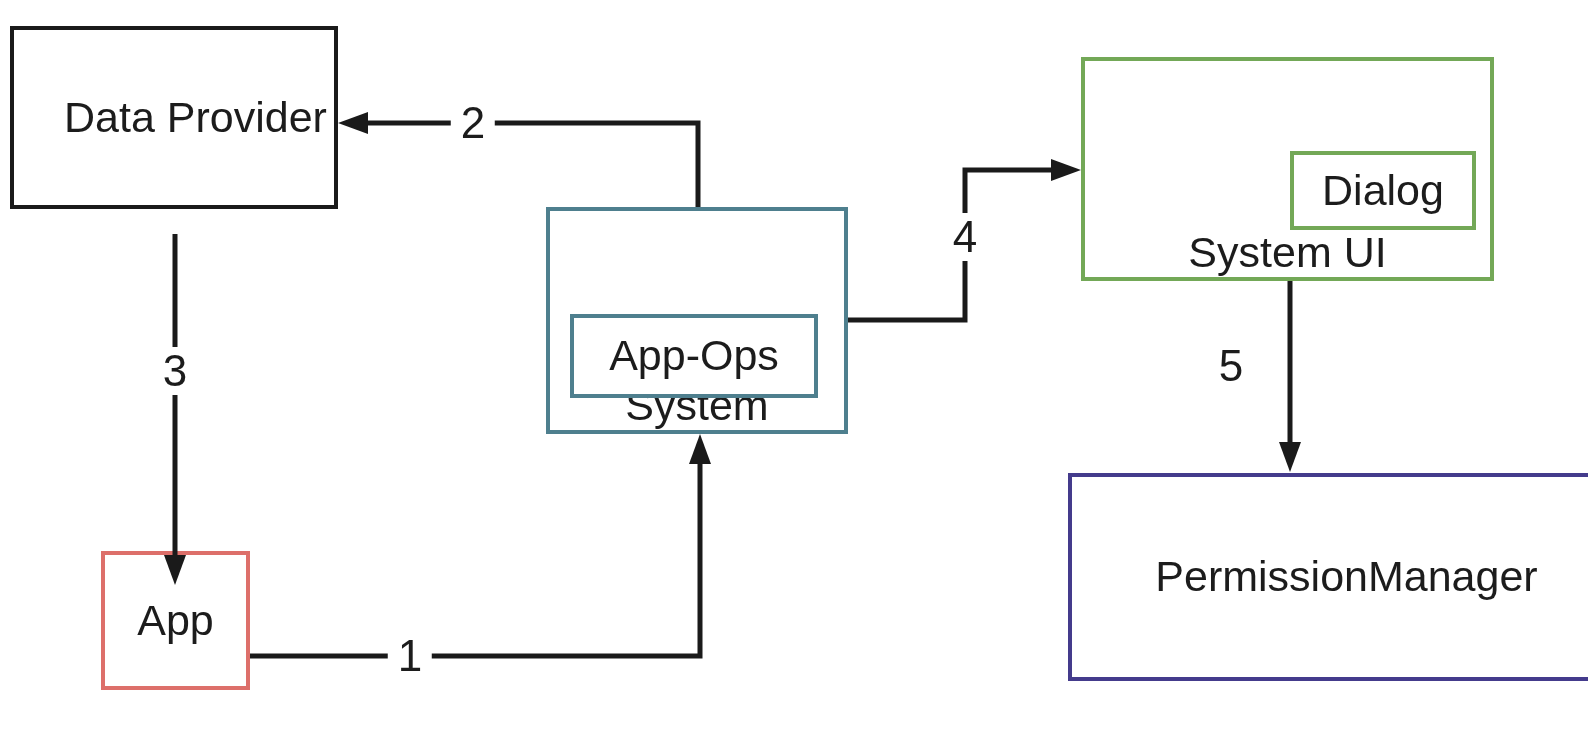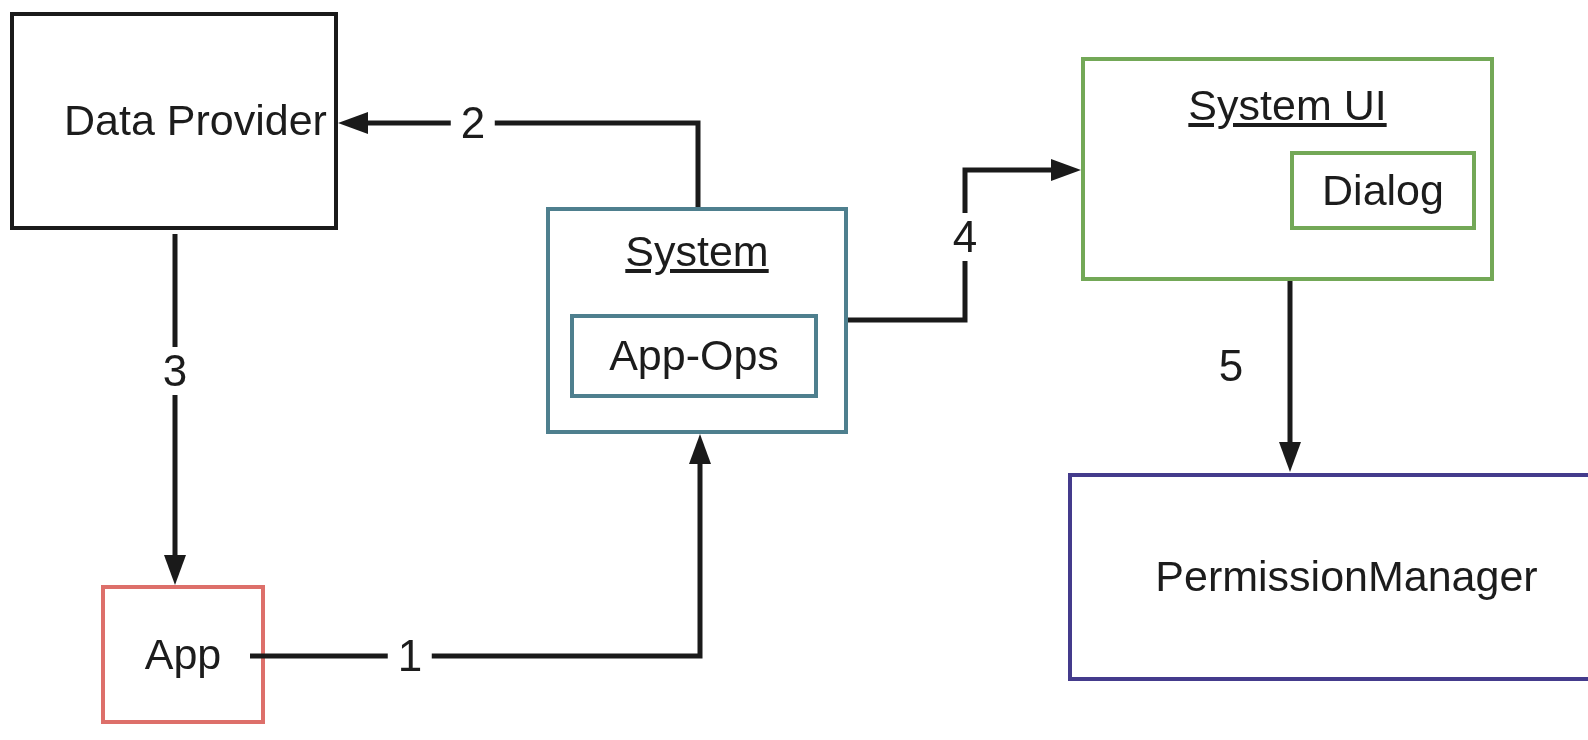--- a/index.html
+++ b/index.html
@@ -22,30 +22,29 @@
     background: #fff;
     border: 4px solid #000;
     display: flex;
     align-items: center;
     justify-content: center;
     font-size: 43px;
     line-height: 1.15;
     white-space: nowrap;
   }
   .node--toplabel {
-    align-items: flex-start;
-    text-decoration: underline;
+    align-items: flex-end;
   }
   
-  #node-data-provider   { left: 10px;   top: 12px;  width: 328px; height: 218px; border-color: var(--black); padding-left: 43px; }
+  #node-data-provider   { left: 10px;   top: 26px;  width: 328px; height: 183px; border-color: var(--black); padding-left: 43px; }
   #node-system          { left: 546px;  top: 207px; width: 302px; height: 227px; border-color: var(--teal); padding-top: 16px; }
   #node-app-ops         { left: 570px;  top: 314px; width: 248px; height: 84px;  border-color: var(--teal); }
   #node-system-ui       { left: 1081px; top: 57px;  width: 413px; height: 224px; border-color: var(--green); padding-top: 20px; }
   #node-dialog          { left: 1290px; top: 151px; width: 186px; height: 79px; border-color: var(--green); }
-  #node-app             { left: 101px;  top: 585px; width: 164px; height: 139px; border-color: var(--red); }
+  #node-app             { left: 101px;  top: 551px; width: 149px; height: 139px; border-color: var(--red); }
   #node-permission-mgr  { left: 1068px; top: 473px; width: 557px; height: 208px; border-color: var(--purple); }
 
   
   #arrows {
     position: absolute;
     left: 0; top: 0;
     width: 1588px;
     height: 740px;
     pointer-events: none;
   }

